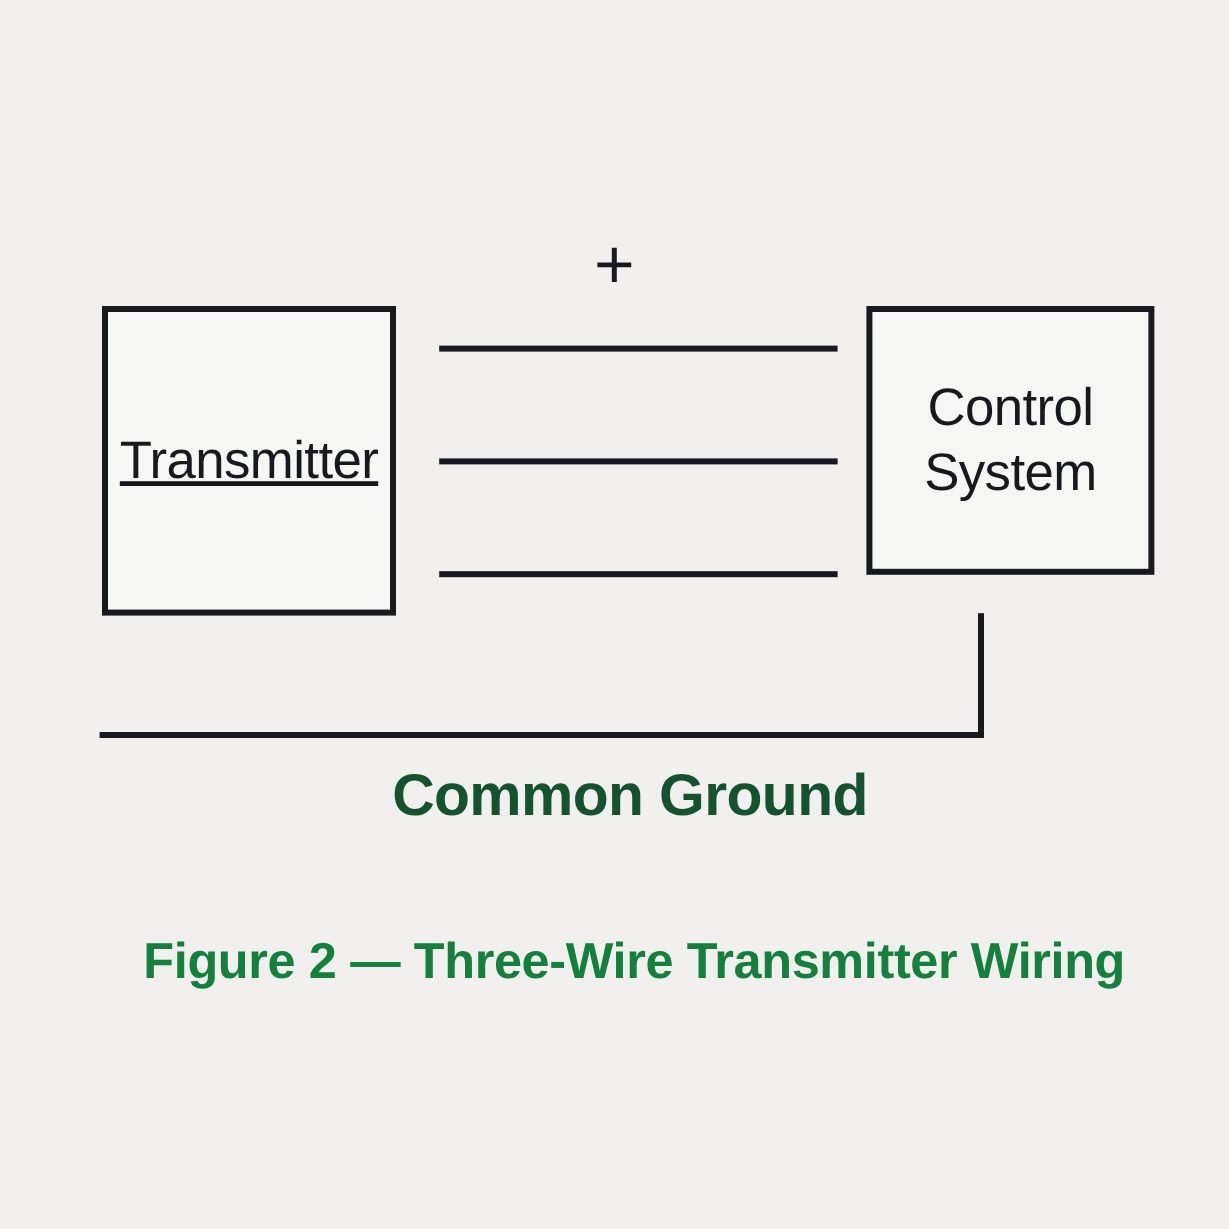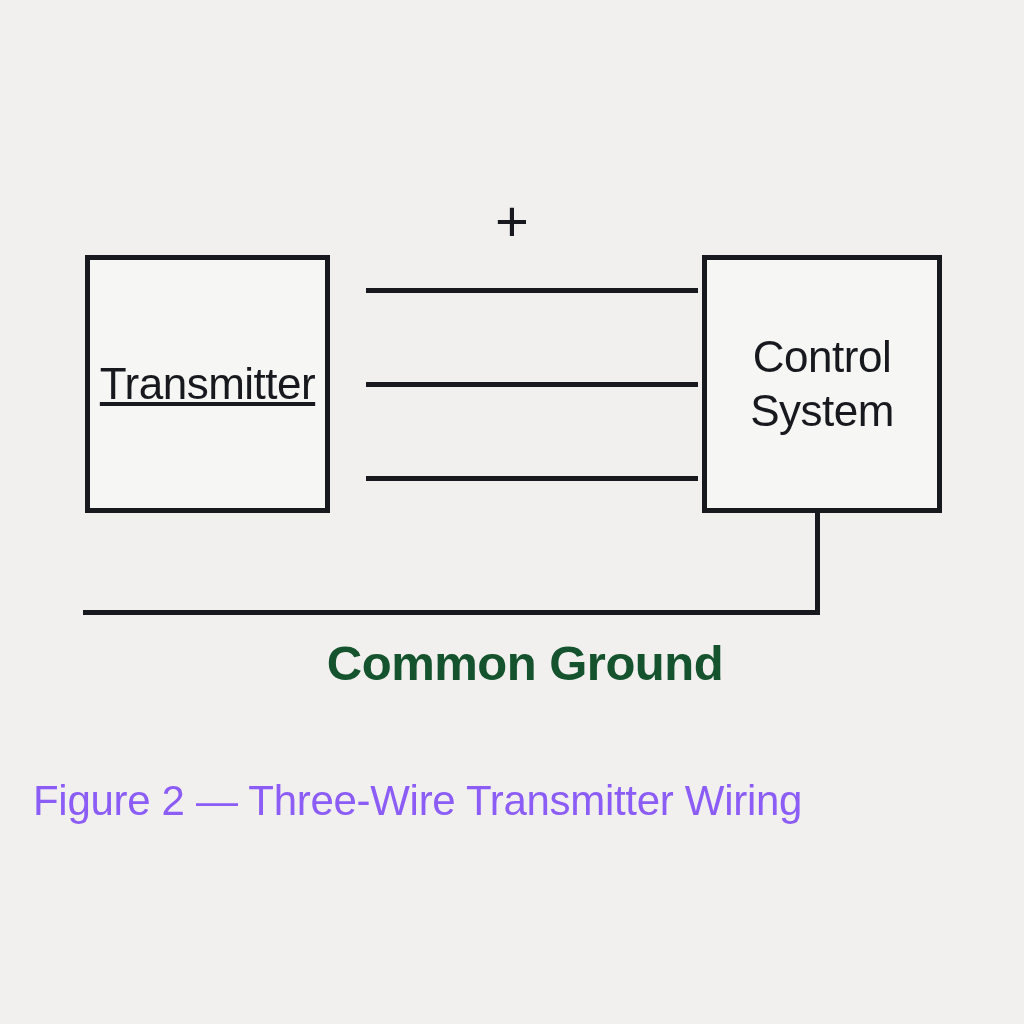--- a/index.html
+++ b/index.html
@@ -32,24 +32,24 @@
     text-align: center;
   }
   .transmitter-box {
     left: 85px;
     top: 255px;
     width: 245px;
     height: 258px;
     text-decoration: underline;
   }
   .control-box {
-    left: 702px;
+    left: 722px;
     top: 255px;
     width: 240px;
-    height: 258px;
+    height: 224px;
   }
   .node-label {
     font-size: 44px;
     font-weight: 500;
     letter-spacing: -0.5px;
     line-height: 54px;
     color: #17191e;
   }
   .control-label span {
     display: block;
@@ -106,26 +106,26 @@
     letter-spacing: -0.5px;
     line-height: 52px;
     color: #14532d;
   }
   
   .figure-caption {
     position: absolute;
     left: 33px;
     right: 0;
     top: 772px;
-    text-align: left;
+    text-align: center;
     font-size: 42px;
-    font-weight: 400;
+    font-weight: 700;
     letter-spacing: -0.3px;
     line-height: 58px;
-    color: #8b5cf6;
+    color: #15803d;
   }
 </style>
 </head>
 <body>
 
 <div class="canvas">
 
   <div class="plus-label">+</div>
 
   <div class="node-box transmitter-box">

